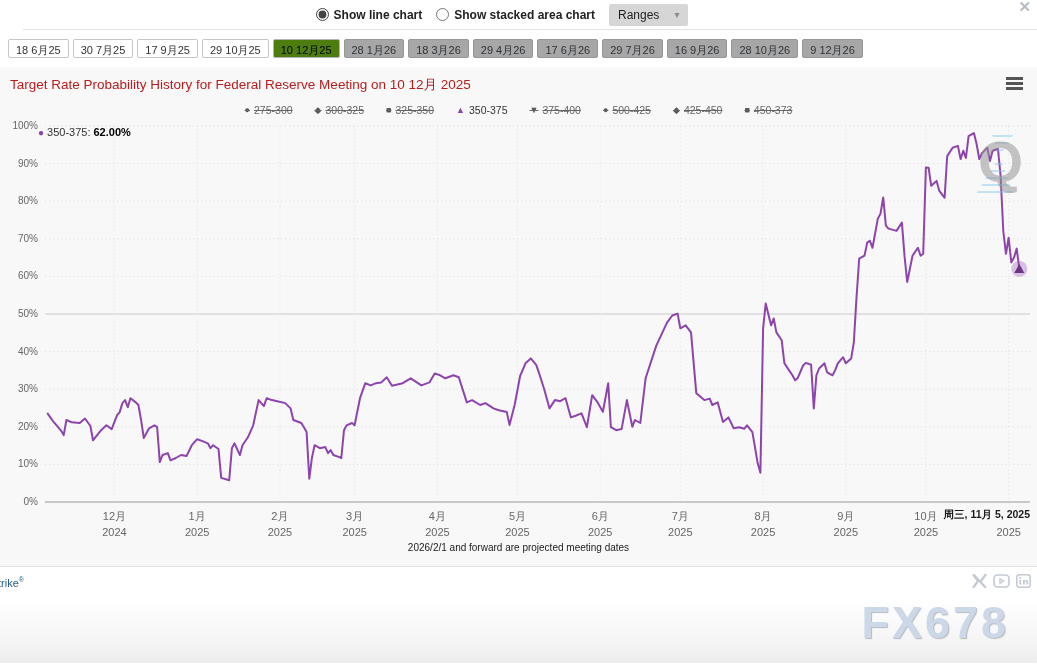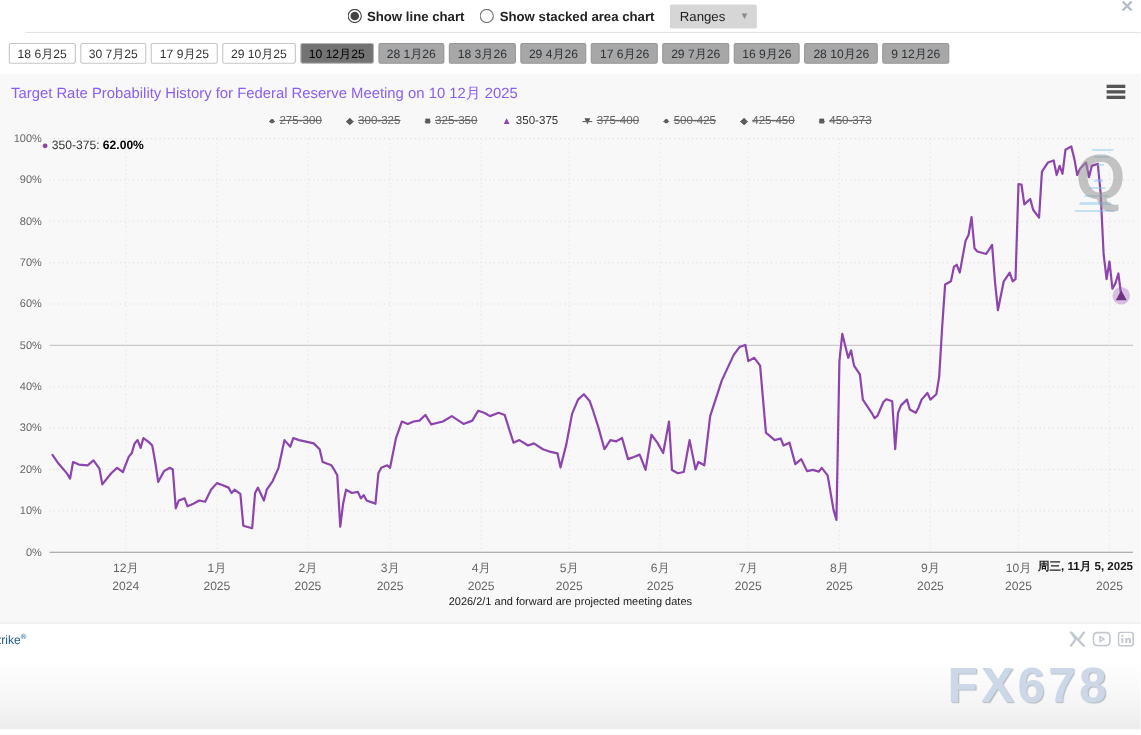--- a/index.html
+++ b/index.html
@@ -16,26 +16,26 @@
     font-size:12px; color:#222; font-family:inherit; display:flex; align-items:center; gap:15px; cursor:pointer; }
   .ranges-btn .chev { color:#8a8a8a; font-size:10px; line-height:1; }
   .close-x { position:absolute; top:-2px; right:6px; color:#b4bcc8; font-size:15px;
     font-weight:bold; cursor:pointer; line-height:1.2; }
 
   
   .tabs-row { background:#fff; padding:9px 8px; display:flex; gap:4px; }
   .tab { font-family:inherit; font-size:11px; color:#333; background:#fff;
     border:1px solid #c6c6c6; border-radius:2px; padding:4px 7px; height:19px;
     line-height:13px; cursor:pointer; white-space:nowrap; }
-  .tab.selected { background:#737373; border-color:#b3b3b3; color:#000;text-align:center; }
+  .tab.selected { background:#4d7c0f; border-color:#b3b3b3; color:#000;text-align:center; }
   .tab.future { background:#a7a7a7; border-color:#979797; color:#2e3338; }
 
   
   .chart-card { position:relative; height:500px; background:#f8f8f8; border-bottom:1px solid #e3e3e3; }
-  .chart-title { position:absolute; top:9px; left:10px; font-size:13.5px; color:#8b5cf6; }
+  .chart-title { position:absolute; top:9px; left:10px; font-size:13.5px; color:#b91c1c; }
   .burger { position:absolute; top:10px; right:14px; width:17px; cursor:pointer; }
   .burger div { height:2.5px; background:#555; margin-bottom:2.5px; }
 
   .legend-row { position:absolute; top:37px; left:0; right:0; display:flex;
     justify-content:center; gap:22px; }
   .legend-item { display:flex; align-items:center; gap:4px; font-size:10.5px;
     color:#666; cursor:pointer; text-decoration:line-through; }
   .legend-item.active { text-decoration:none; color:#333; }
   .lg-marker { font-size:9px; color:#555; text-decoration:none; }
 

